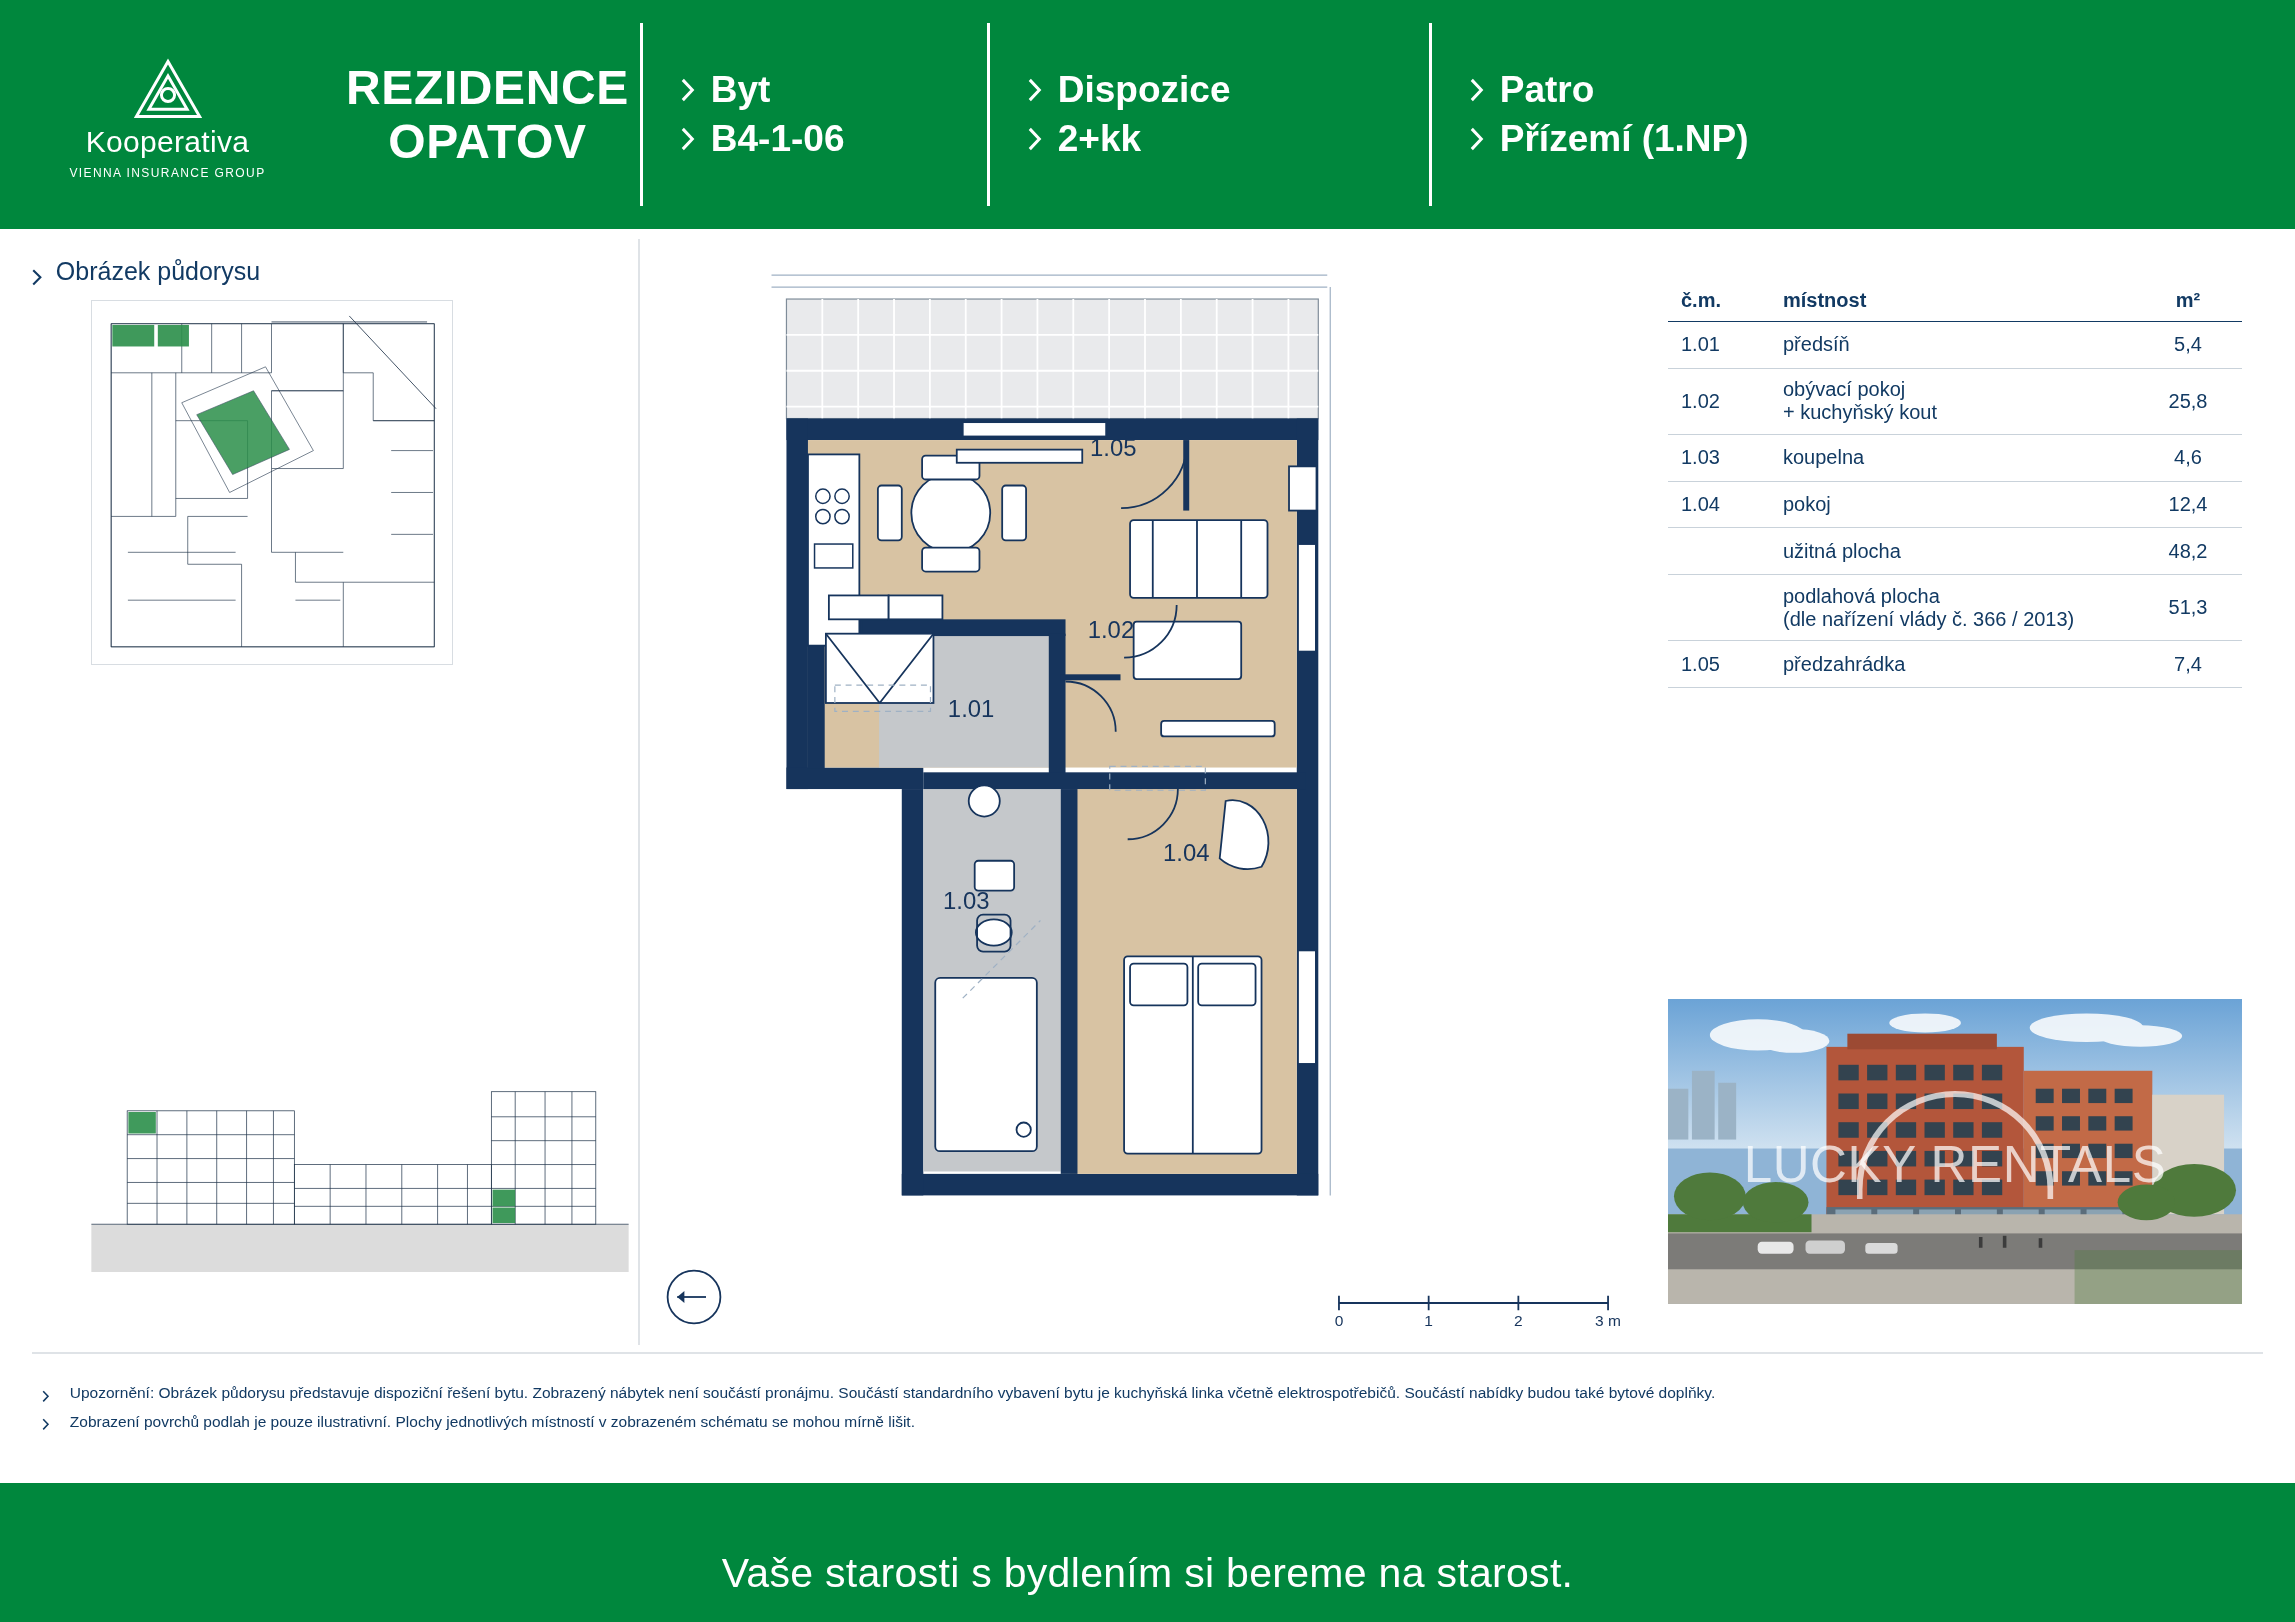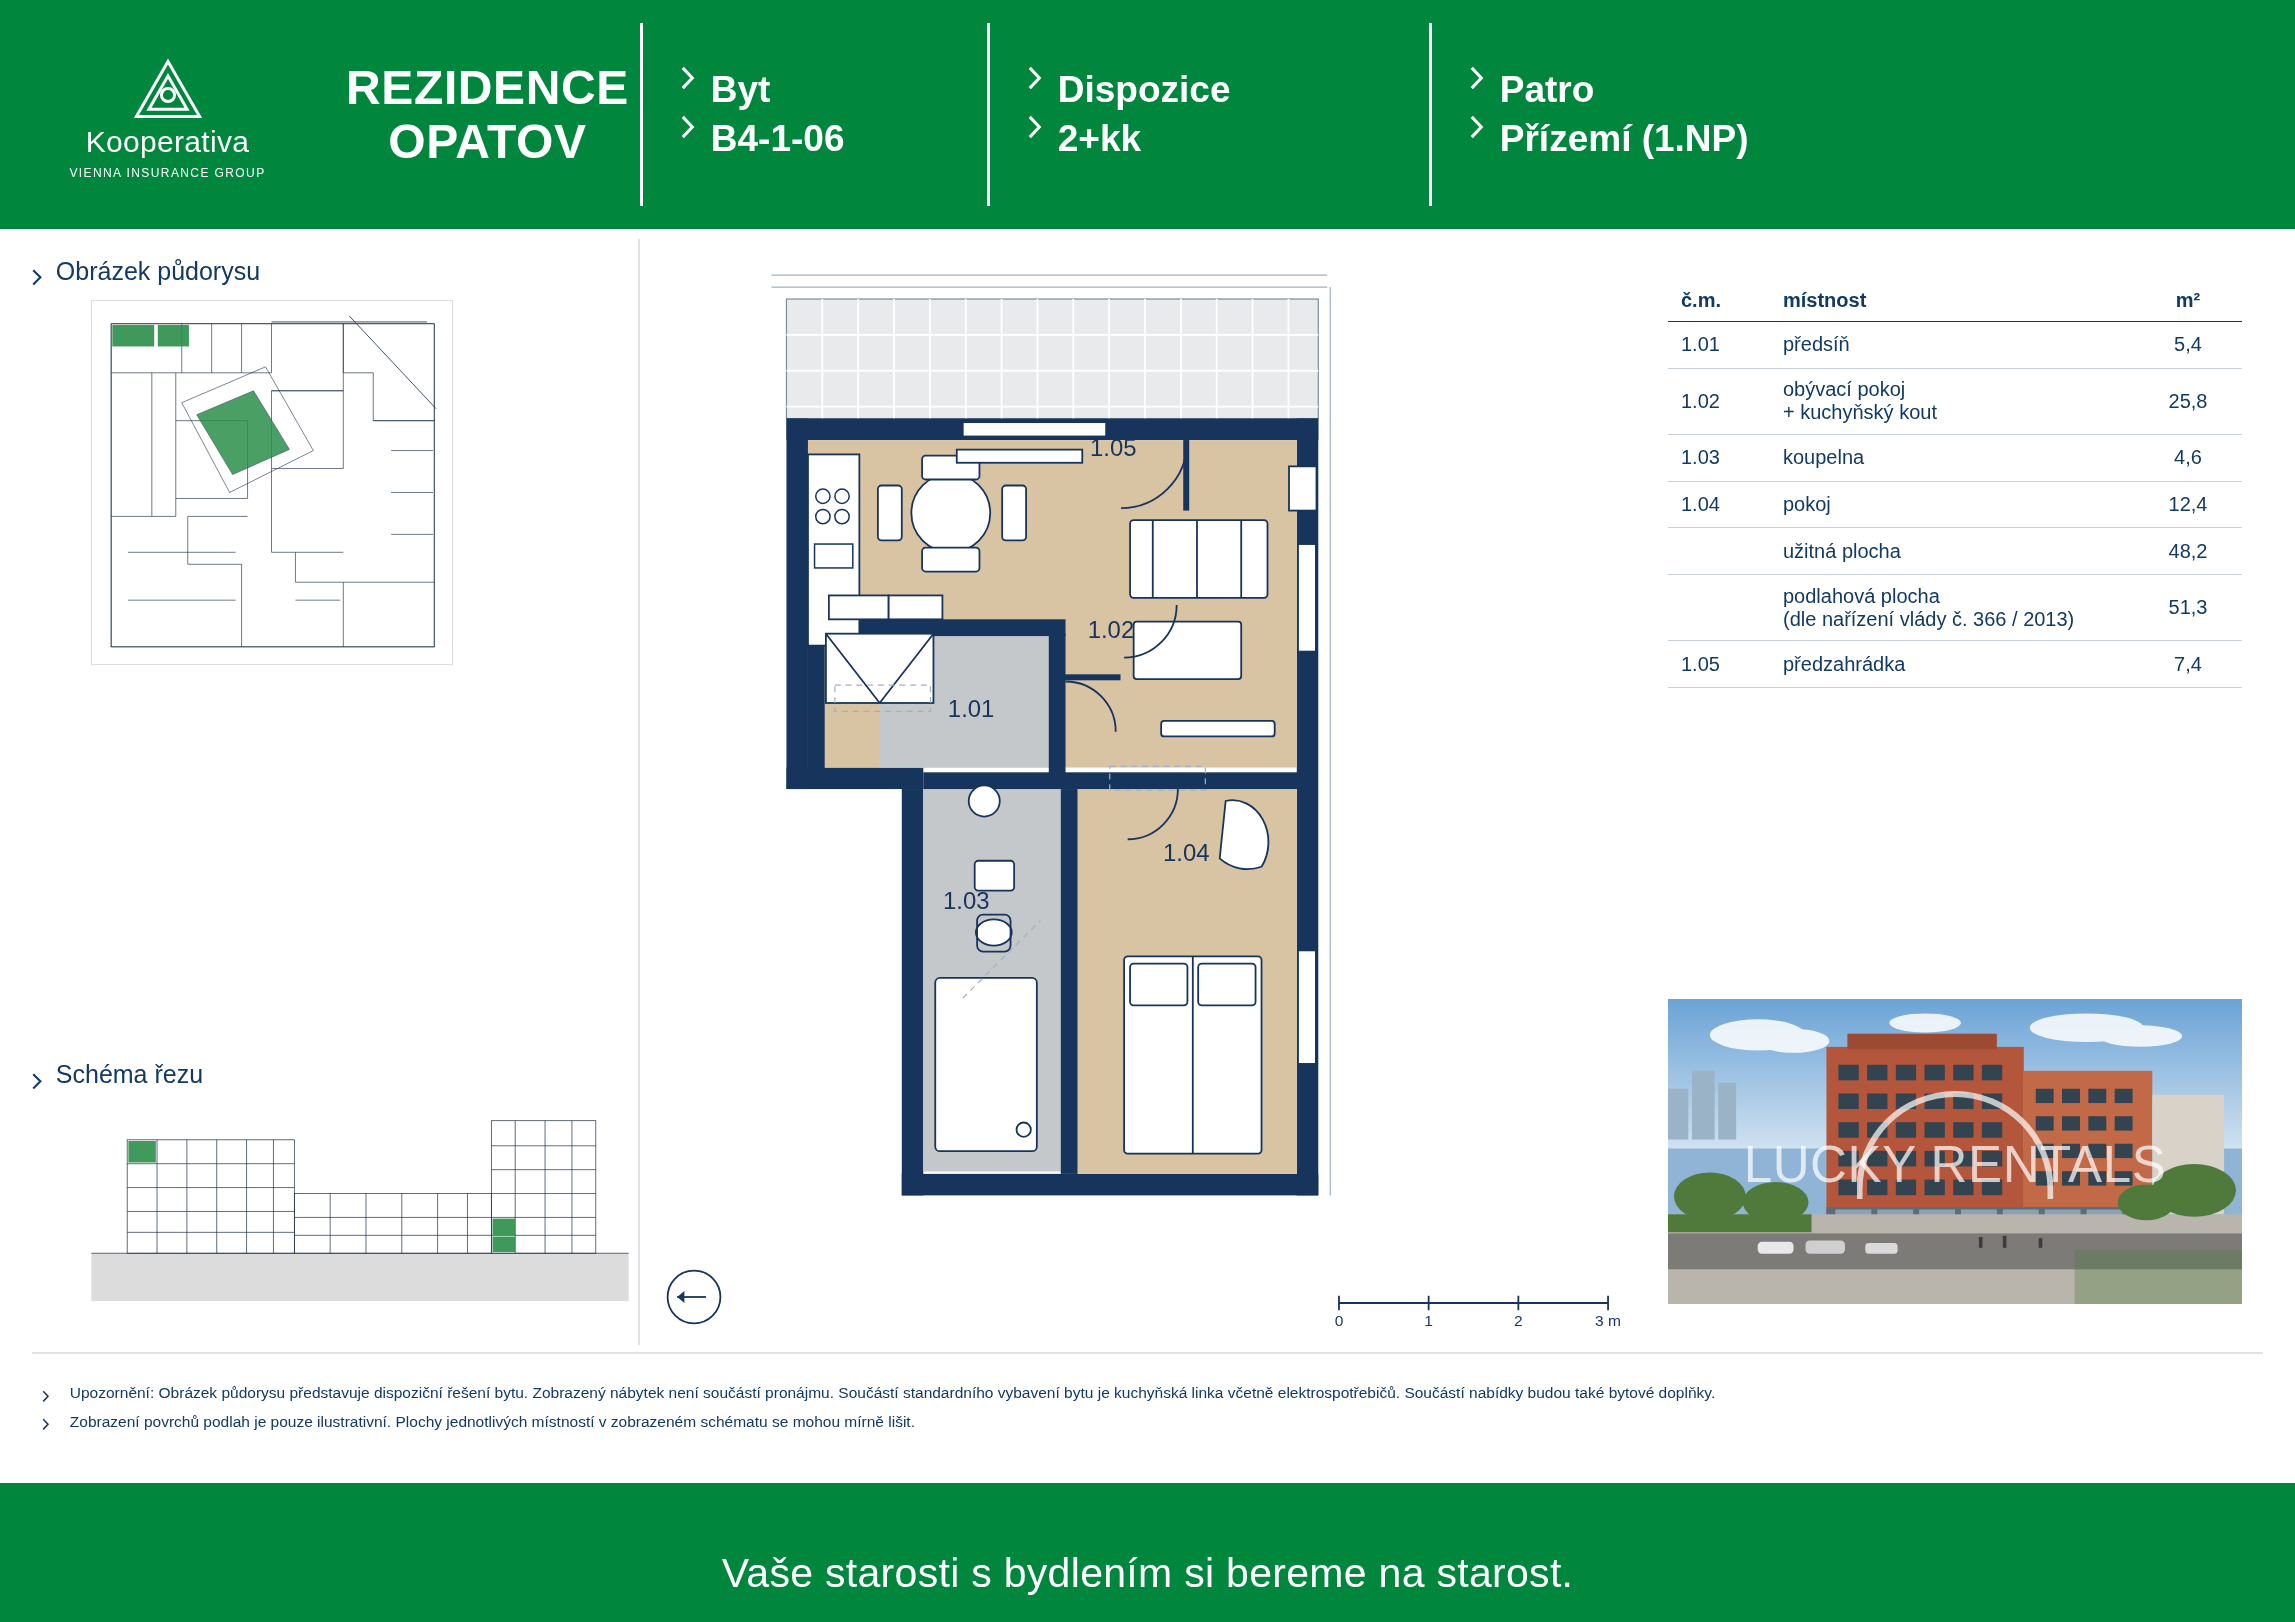--- a/index.html
+++ b/index.html
@@ -47,21 +47,21 @@
   .hdr-block {
     position: relative;
     display: flex; flex-direction: column; justify-content: center;
     padding-left: 38px;
     border-left: 3px solid #ffffff;
     margin: 23px 0;
   }
   .hdr-block.b1 { width: 347px; }
   .hdr-block.b2 { width: 442px; }
   .hdr-block.b3 { width: 454px; }
-  .hdr-row { display: flex; gap: 15.5px; }
+  .hdr-row { display: flex; align-items: center; gap: 15.5px; }
   .hdr-row .lbl {
     color: #fff; font-size: 37px; font-weight: bold; line-height: 1.3;
     white-space: nowrap;
   }
   .chev {
     display: inline-block; width: 14.3px; height: 24px; flex: none;
   }
   .chev svg { display:block; }
 
   
@@ -297,28 +297,20 @@
         </g>
         <g stroke="#20344a" stroke-width="1.4" fill="none">
           <path d="M300 35 L560 35"></path>
           <path d="M430 25 L575 180"></path>
         </g>
       </svg>
     </div>
 
     <div class="spacer-a"></div>
 
-    <div class="sec-title">
-      <span class="chev-s">
-        <svg viewBox="0 0 18 28" width="10.8" height="16.7">
-            <path d="M2 2 L14 14 L2 26" fill="none" stroke="#123a63" stroke-width="3.5"></path>
-          </svg>
-      </span>
-      <span>Schéma řezu</span>
-    </div>
 
     <div class="mini sect">
       <svg viewBox="0 0 900 330" width="538" height="197">
         <rect x="0" y="0" width="900" height="330" fill="#ffffff"></rect>
         <rect x="0" y="250" width="900" height="80" fill="#dcdcdc"></rect>
         <g stroke="#20344a" stroke-width="1.2" fill="none">
           <rect x="60" y="60" width="280" height="190"></rect>
           <rect x="340" y="150" width="330" height="100"></rect>
           <rect x="670" y="28" width="175" height="222"></rect>
           <path d="M60 100 H340 M60 140 H340 M60 180 H340 M60 215 H340"></path>

